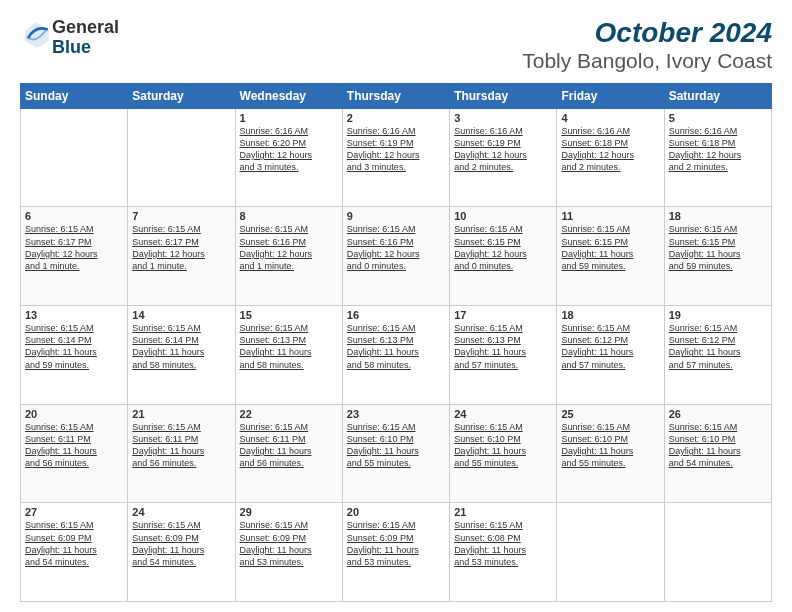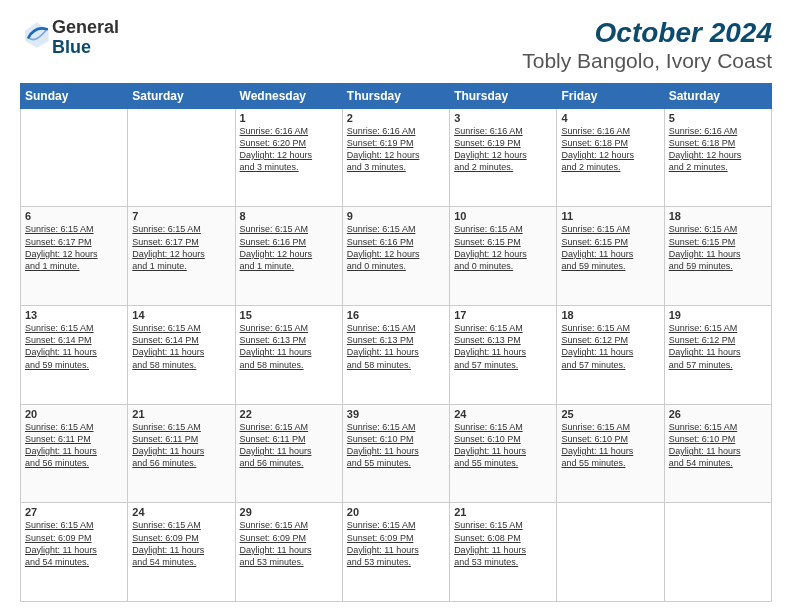--- a/index.html
+++ b/index.html
@@ -292,21 +292,21 @@
 and 56 minutes.</div>
           </td>
           <td>
             <div class="day-num">22</div>
             <div class="cell-text" style="white-space: pre-line;">Sunrise: 6:15 AM
 Sunset: 6:11 PM
 Daylight: 11 hours
 and 56 minutes.</div>
           </td>
           <td>
-            <div class="day-num">39</div>
+            <div class="day-num">23</div>
             <div class="cell-text" style="white-space: pre-line;">Sunrise: 6:15 AM
 Sunset: 6:10 PM
 Daylight: 11 hours
 and 55 minutes.</div>
           </td>
           <td>
             <div class="day-num">24</div>
             <div class="cell-text" style="white-space: pre-line;">Sunrise: 6:15 AM
 Sunset: 6:10 PM
 Daylight: 11 hours

